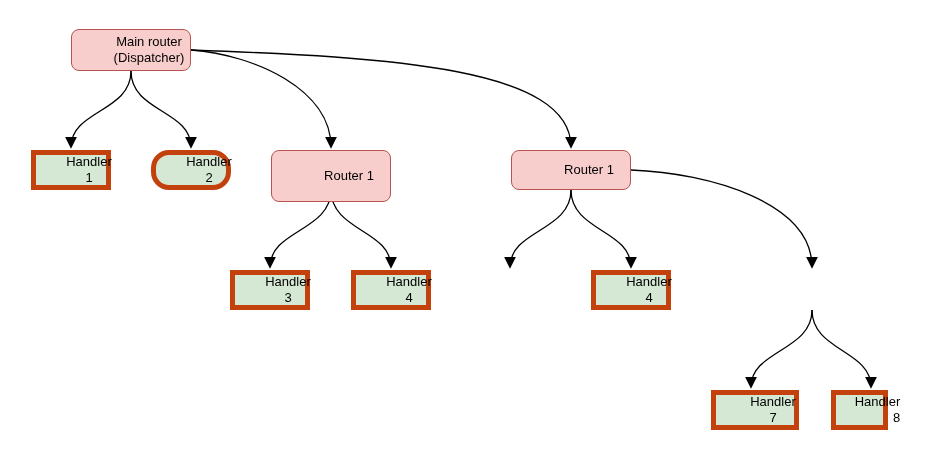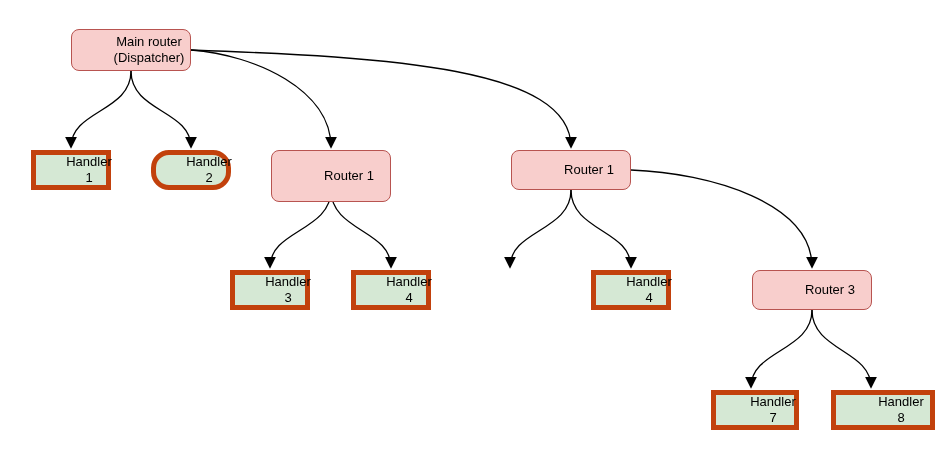--- a/index.html
+++ b/index.html
@@ -104,25 +104,22 @@
 
   <div class="node handler" style="left:351px; top:270px; width:80px; height:40px;">
     <span class="label">Handler 4</span>
   </div>
 
 
   <div class="node handler" style="left:591px; top:270px; width:80px; height:40px;">
     <span class="label">Handler 4</span>
   </div>
 
-  <div class="node router" style="left:752px; top:270px; width:120px; height:40px;">
-    <span class="label">Router 3</span>
-  </div>
 
   <div class="node handler" style="left:711px; top:390px; width:88px; height:40px;">
     <span class="label">Handler 7</span>
   </div>
 
-  <div class="node handler" style="left:831px; top:390px; width:104px; height:40px;">
+  <div class="node handler" style="left:831px; top:390px; width:57px; height:40px;text-align:right;">
     <span class="label">Handler 8</span>
   </div>
 
 </div>
 
 </body></html>

